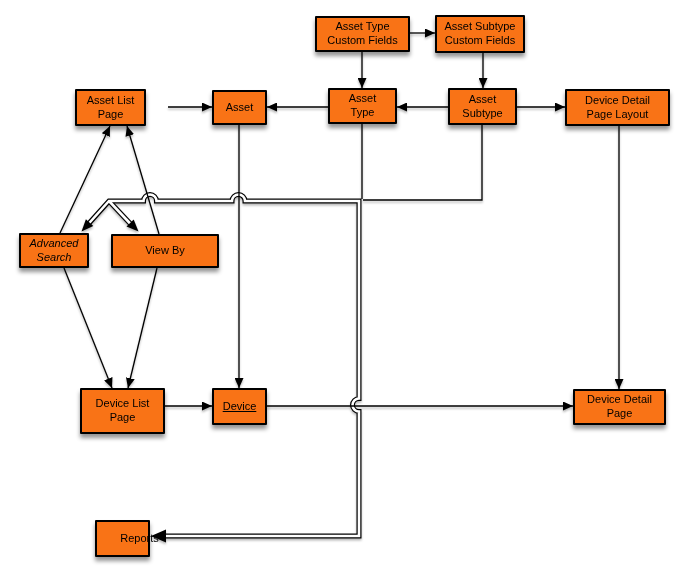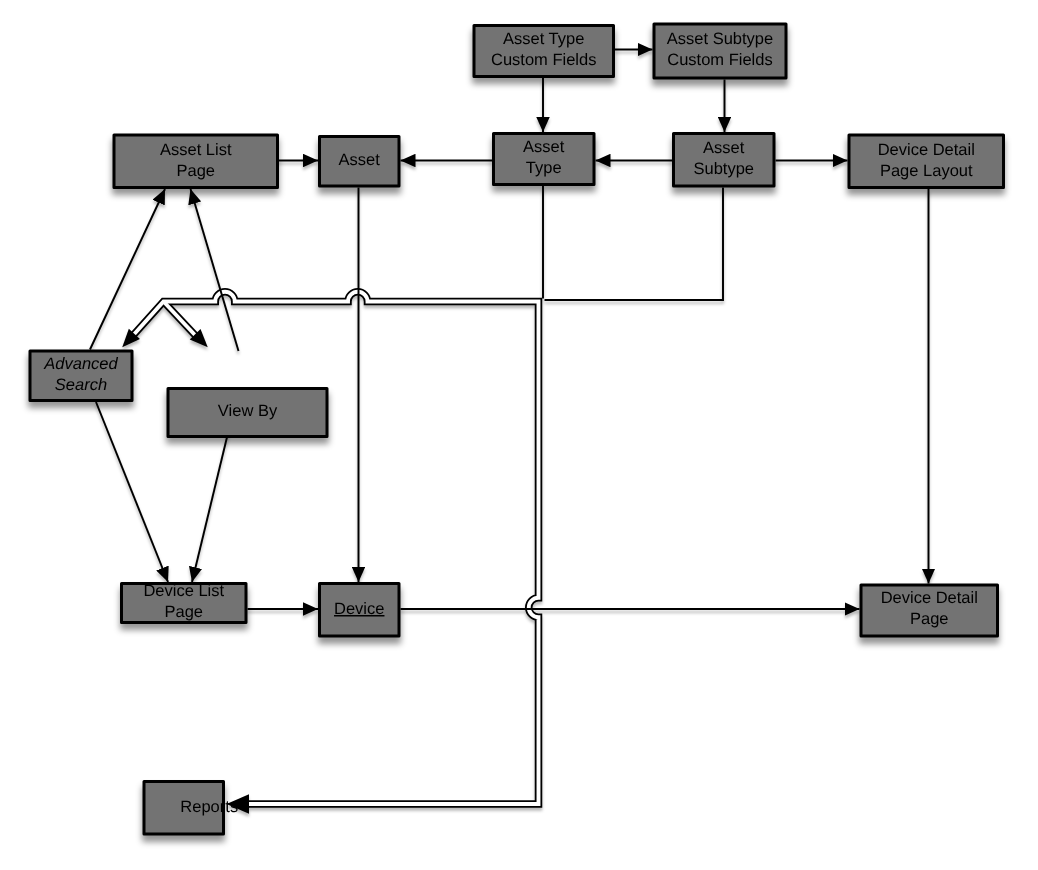--- a/index.html
+++ b/index.html
@@ -10,39 +10,39 @@
     font-family:"Liberation Sans", sans-serif;
     overflow:hidden;
   }
   #connectors{
     position:absolute;left:0;top:0;
     filter:drop-shadow(0px 2px 1px rgba(0,0,0,0.28));
   }
   .node{
     position:absolute;
     box-sizing:border-box;
-    background:#737373;
+    background:#f97316;
     border:2px solid #000000;
     display:flex;align-items:center;justify-content:center;
     text-align:center;
     white-space:pre-line;
     font-size:11px;line-height:1.25;color:#000000;
     box-shadow:0px 4px 4px rgba(0,0,0,0.42);
     border-radius:1px;
   }
   .n0{left:315px;top:16px;width:95px;height:36px;}
   .n1{left:435px;top:15px;width:90px;height:38px;}
-  .n2{left:75px;top:89px;width:111px;height:37px;}
+  .n2{left:75px;top:89px;width:71px;height:37px;}
   .n3{left:212px;top:90px;width:55px;height:35px;}
   .n4{left:328px;top:88px;width:69px;height:36px;}
   .n5{left:448px;top:88px;width:69px;height:37px;}
   .n6{left:565px;top:89px;width:105px;height:37px;}
   .n7{left:19px;top:233px;width:70px;height:35px;font-style:italic;}
-  .n8{left:111px;top:234px;width:108px;height:34px;margin-top:24px;}
-  .n9{left:80px;top:388px;width:85px;height:28px;}
+  .n8{left:111px;top:234px;width:108px;height:34px;}
+  .n9{left:80px;top:388px;width:85px;height:46px;}
   .n10{left:212px;top:388px;width:55px;height:37px;text-decoration:underline;}
   .n11{left:573px;top:389px;width:93px;height:36px;}
   .n12{left:95px;top:520px;width:55px;height:37px;padding-left:34px;}
 </style>
 </head>
 <body>
 
 <div id="canvas">
 
   <svg id="connectors" width="692" height="580" viewBox="0 0 692 580" fill="none" stroke="none">

